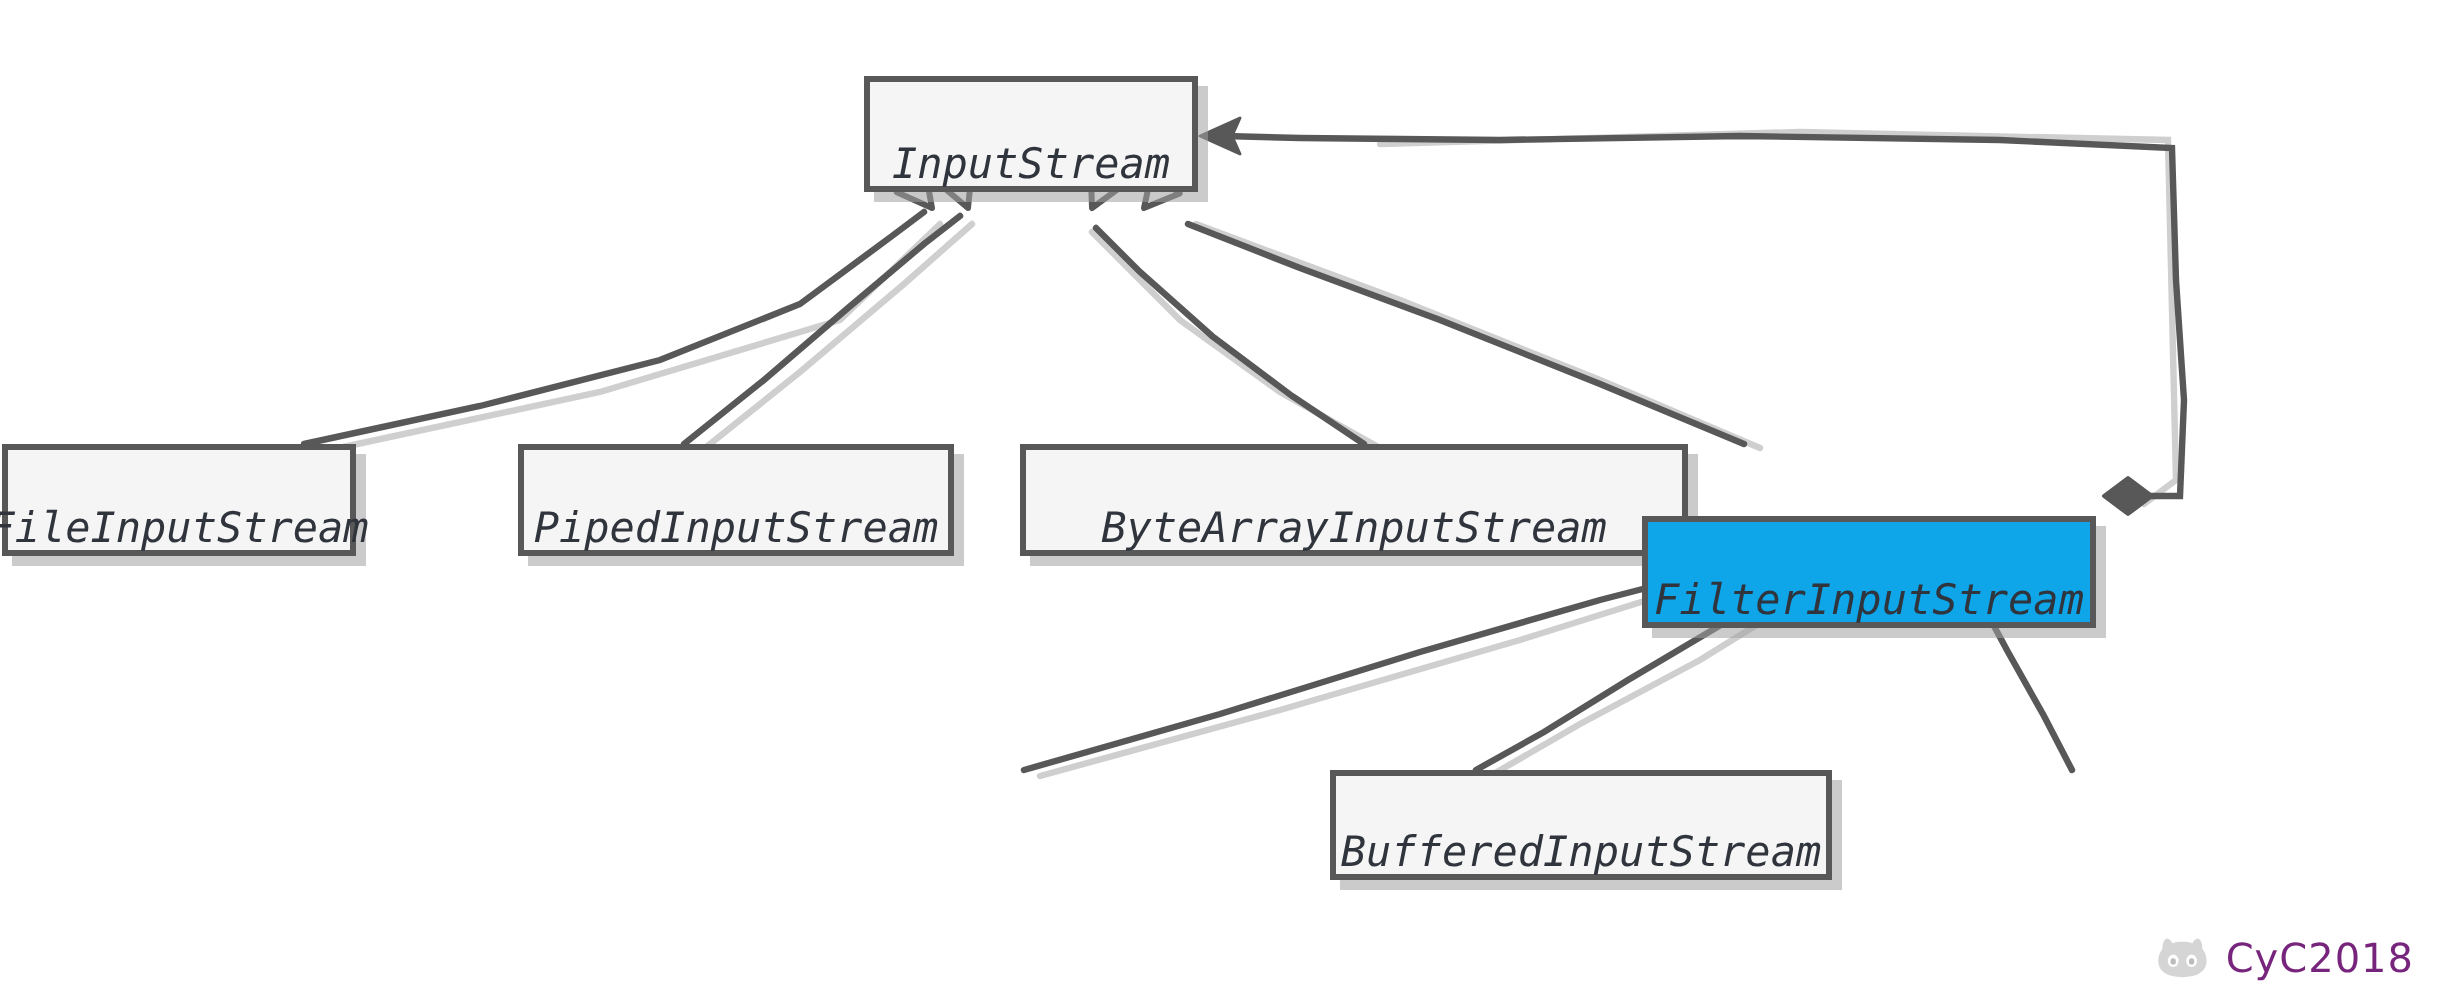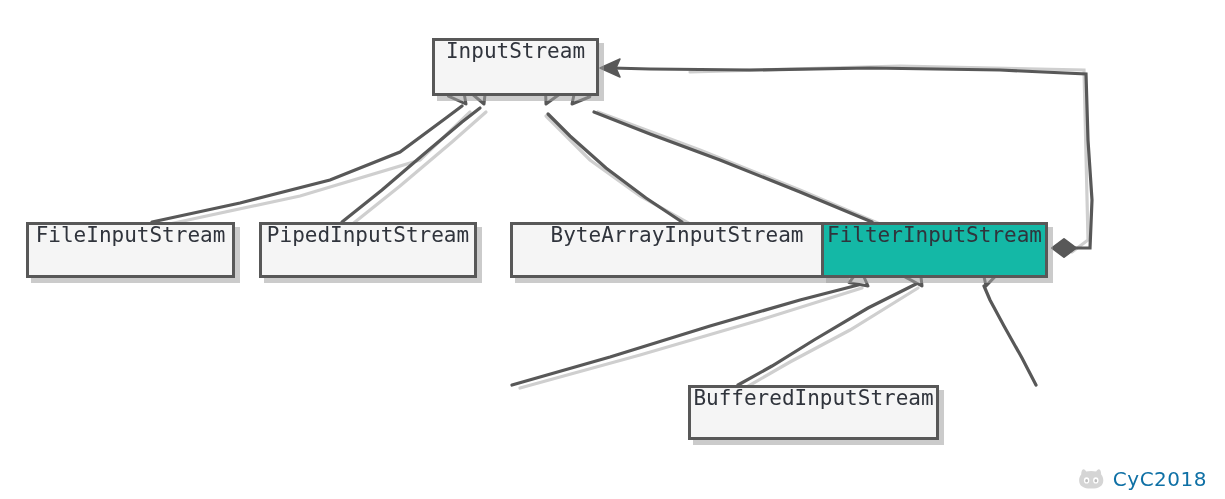--- a/index.html
+++ b/index.html
@@ -26,28 +26,30 @@
     width: 1225px;
     height: 499px;
     pointer-events: none;
   }
   .uml-box {
     position: absolute;
     box-sizing: border-box;
     border: 3px solid #585858;
     background: #f5f5f5;
     display: flex;
-    align-items: flex-start;
+    align-items: flex-end;
     justify-content: center;
     box-shadow: 5px 5px 0 0 rgba(160,160,160,0.55);
     z-index: 3;
+    font-style: italic;
   }
   .uml-box.highlight {
-    background: #14b8a6;
+    background: #0ea5e9;
     border-color: #585858;
+    margin-top: 36px;
   }
   .uml-box .box-label {
     font-family: "DejaVu Sans Mono", "Liberation Mono", monospace;
     font-size: 21px;
     color: #30343c;
     letter-spacing: 0px;
     white-space: nowrap;
     line-height: 1;
   }
   #watermark {
@@ -56,21 +58,21 @@
     bottom: 8px;
     display: flex;
     align-items: center;
     gap: 7px;
     z-index: 5;
     opacity: 0.95;
   }
   #watermark .wm-text {
     font-family: "DejaVu Sans", "Liberation Sans", sans-serif;
     font-size: 20px;
-    color: #0369a1;
+    color: #701a75;
     letter-spacing: 0.5px;
   }
   #watermark svg { display: block; }
 </style>
 </head>
 <body>
 
 <div id="diagram-root">
 
   <svg id="edge-layer" viewBox="0 0 1225 499" width="1225" height="499">
@@ -124,38 +126,38 @@
 
     <path d="M 1052,248 L 1064,239 L 1076,248 L 1064,257 Z" fill="#585858" stroke="#585858" stroke-width="2" stroke-linejoin="round"></path>
 
     <path d="M 600,68 L 620,59 L 616,68 L 620,77 Z" fill="#585858" stroke="#585858" stroke-width="1.5" stroke-linejoin="round"></path>
   </svg>
 
   <div class="uml-box" style="left:432px; top:38px; width:167px; height:58px;">
     <span class="box-label">InputStream</span>
   </div>
 
-  <div class="uml-box" style="left:26px; top:222px; width:209px; height:56px;">
+  <div class="uml-box" style="left:1px; top:222px; width:177px; height:56px;">
     <span class="box-label">FileInputStream</span>
   </div>
 
   <div class="uml-box" style="left:259px; top:222px; width:218px; height:56px;">
     <span class="box-label">PipedInputStream</span>
   </div>
 
   <div class="uml-box" style="left:510px; top:222px; width:334px; height:56px;">
     <span class="box-label">ByteArrayInputStream</span>
   </div>
 
   <div class="uml-box highlight" style="left:821px; top:222px; width:227px; height:56px;">
     <span class="box-label">FilterInputStream</span>
   </div>
 
 
-  <div class="uml-box" style="left:665px; top:385px; width:251px; height:55px;margin-left:23px;">
+  <div class="uml-box" style="left:665px; top:385px; width:251px; height:55px;">
     <span class="box-label">BufferedInputStream</span>
   </div>
 
 
   <div id="watermark">
     <span>
       <svg width="28" height="22" viewBox="0 0 28 22">
         <path d="M3.2,6.5 C3.2,3.0 4.4,1.2 5.6,1.2 C6.6,1.2 7.6,2.4 8.2,3.6
                  C9.7,3.1 11.3,2.9 13.2,2.9 C15.1,2.9 16.7,3.1 18.2,3.6
                  C18.8,2.4 19.8,1.2 20.8,1.2 C22.0,1.2 23.2,3.0 23.2,6.5

